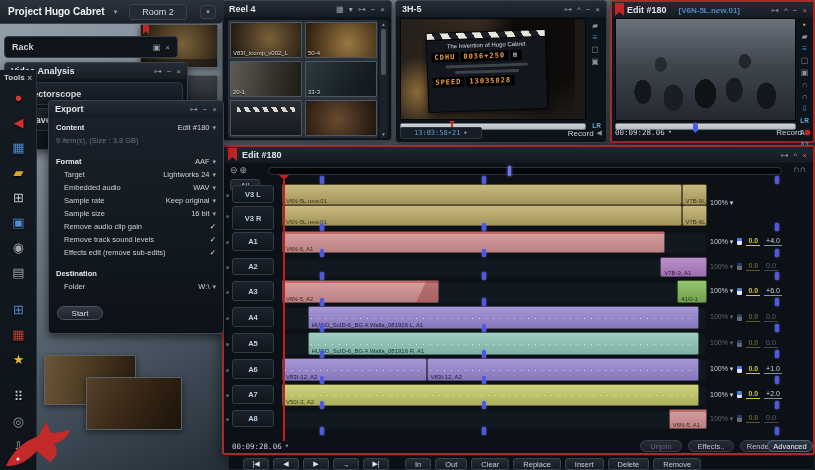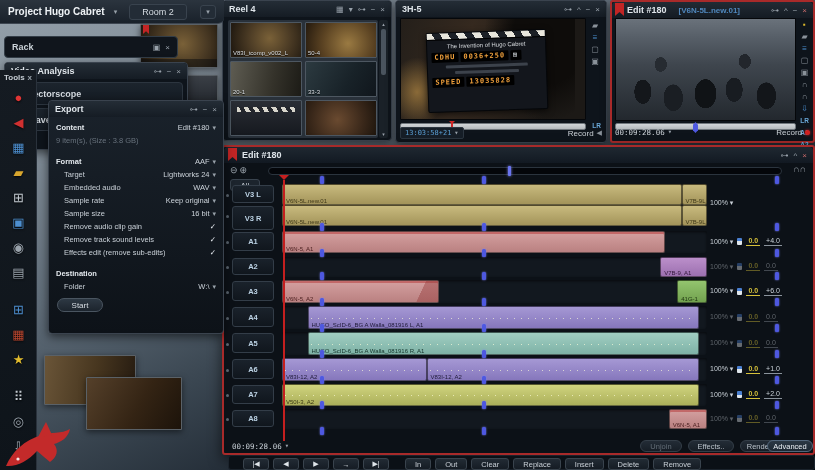--- a/index.html
+++ b/index.html
@@ -46,21 +46,21 @@
   
   #export{left:48px;top:100px;width:176px;height:234px;z-index:5;background:linear-gradient(#1a222b,#0d1218)}
   #export-rows{padding:4px 7px 0 7px}
   .exrow{display:flex;align-items:center;height:13px;font-size:7.5px;color:#c9d0d7}
   .exrow.bold .lab{font-weight:bold;color:#e3e8ed}
   .exrow.dim{color:#68727d}
   .exrow.indent{padding-left:8px}
   .exrow.gap{margin-top:8px}
   .exrow .val{margin-left:auto;color:#ccd3da}
   .exrow .val.check{color:#e6ebf0}
-  #start-btn{position:absolute;left:8px;bottom:21px;width:46px;height:14px;background:linear-gradient(#2d3843,#1c242d);
+  #start-btn{position:absolute;left:8px;bottom:13px;width:46px;height:14px;background:linear-gradient(#2d3843,#1c242d);
     border:1px solid #4a5560;border-radius:7px;color:#d8dee4;font-size:8px;display:flex;align-items:center;justify-content:center}
 
   
   #reel{left:222px;top:0;width:170px;height:141px;z-index:2}
   #reel-grid{position:absolute;left:5px;top:19px;width:150px;height:118px;display:grid;
     grid-template-columns:72px 72px;grid-auto-rows:36px;gap:3px;background:#29313a;padding:2px;border-radius:2px}
   .rthumb{position:relative;border:1px solid #4d5761;border-radius:1px;overflow:hidden}
   .rthumb .lab{position:absolute;left:2px;bottom:1px;font-size:6px;color:#d8dde2;text-shadow:0 1px 1px #000;white-space:nowrap}
   .rt0{background:radial-gradient(circle at 55% 45%,#7a6138,#4a3a24 50%,#241c12 90%)}
   .rt1{background:radial-gradient(circle at 60% 60%,#9a7a42,#5a4222 55%,#2a1e10 95%)}
@@ -90,21 +90,21 @@
     letter-spacing:1px;padding:1px 3px;border-radius:1px;white-space:nowrap}
   .dimline{height:3px;background:#3c424b;border-radius:1px;margin:3px auto 0 auto;width:70%}
   .side-icons{position:absolute;display:flex;flex-direction:column;align-items:center;gap:3px;font-size:8px;line-height:9px}
   .side-icons .mon{font-size:6.5px;font-weight:bold;color:#6aa8d8}
   .scrub{position:absolute;height:7px;background:linear-gradient(#d2d6d9,#b4b9bd);border-radius:2px;border:1px solid #70777d}
   .ph-red{position:absolute;top:-3px;width:2px;height:12px;background:#d02828}
   .ph-red::before{content:"";position:absolute;left:-2px;top:0;border:3px solid transparent;border-top-color:#d02828}
   .ph-blue{position:absolute;top:-2px;width:5px;height:11px;background:#4e58e0;clip-path:polygon(50% 0,100% 25%,100% 75%,50% 100%,0 75%,0 25%)}
   .vbottom{position:absolute;left:4px;right:4px;bottom:3px;height:12px;display:flex;align-items:center}
   .tcchip{background:#161e27;border:1px solid #2c3640;border-radius:2px;color:#5a9fd4;font-family:"DejaVu Sans Mono",monospace;
-    font-size:7px;padding:1px 4px;display:flex;align-items:center}
+    font-size:7px;padding:1px 13px;display:flex;align-items:center}
   .reclab{margin-left:auto;font-size:8px;color:#ccd2d8;display:flex;align-items:center;gap:3px}
   .recdot{width:5px;height:5px;border-radius:50%;background:#d02020;box-shadow:0 0 3px #d02020}
   .recarrow{color:#8a929a;font-size:7px}
   .lr-badge{position:absolute;font-size:6.5px;font-weight:bold;color:#6aa8d8}
 
   #editview{left:610px;top:0;width:205px;height:143px;border:2px solid #a82a2a;background:#0e141b;border-radius:3px;z-index:2;
     box-shadow:0 3px 10px rgba(0,0,0,.55);position:absolute}
   #editview .titlebar{background:linear-gradient(#222b34,#141b23);padding-left:15px}
   #editview .clipref{color:#4f87bd;font-weight:bold;margin-left:12px;font-size:8px}
   #ev-vid{left:3px;top:16px;width:181px;height:103px;background:linear-gradient(#6a727b 0%,#575f68 18%,#3f464e 45%,#23282e 100%)}

